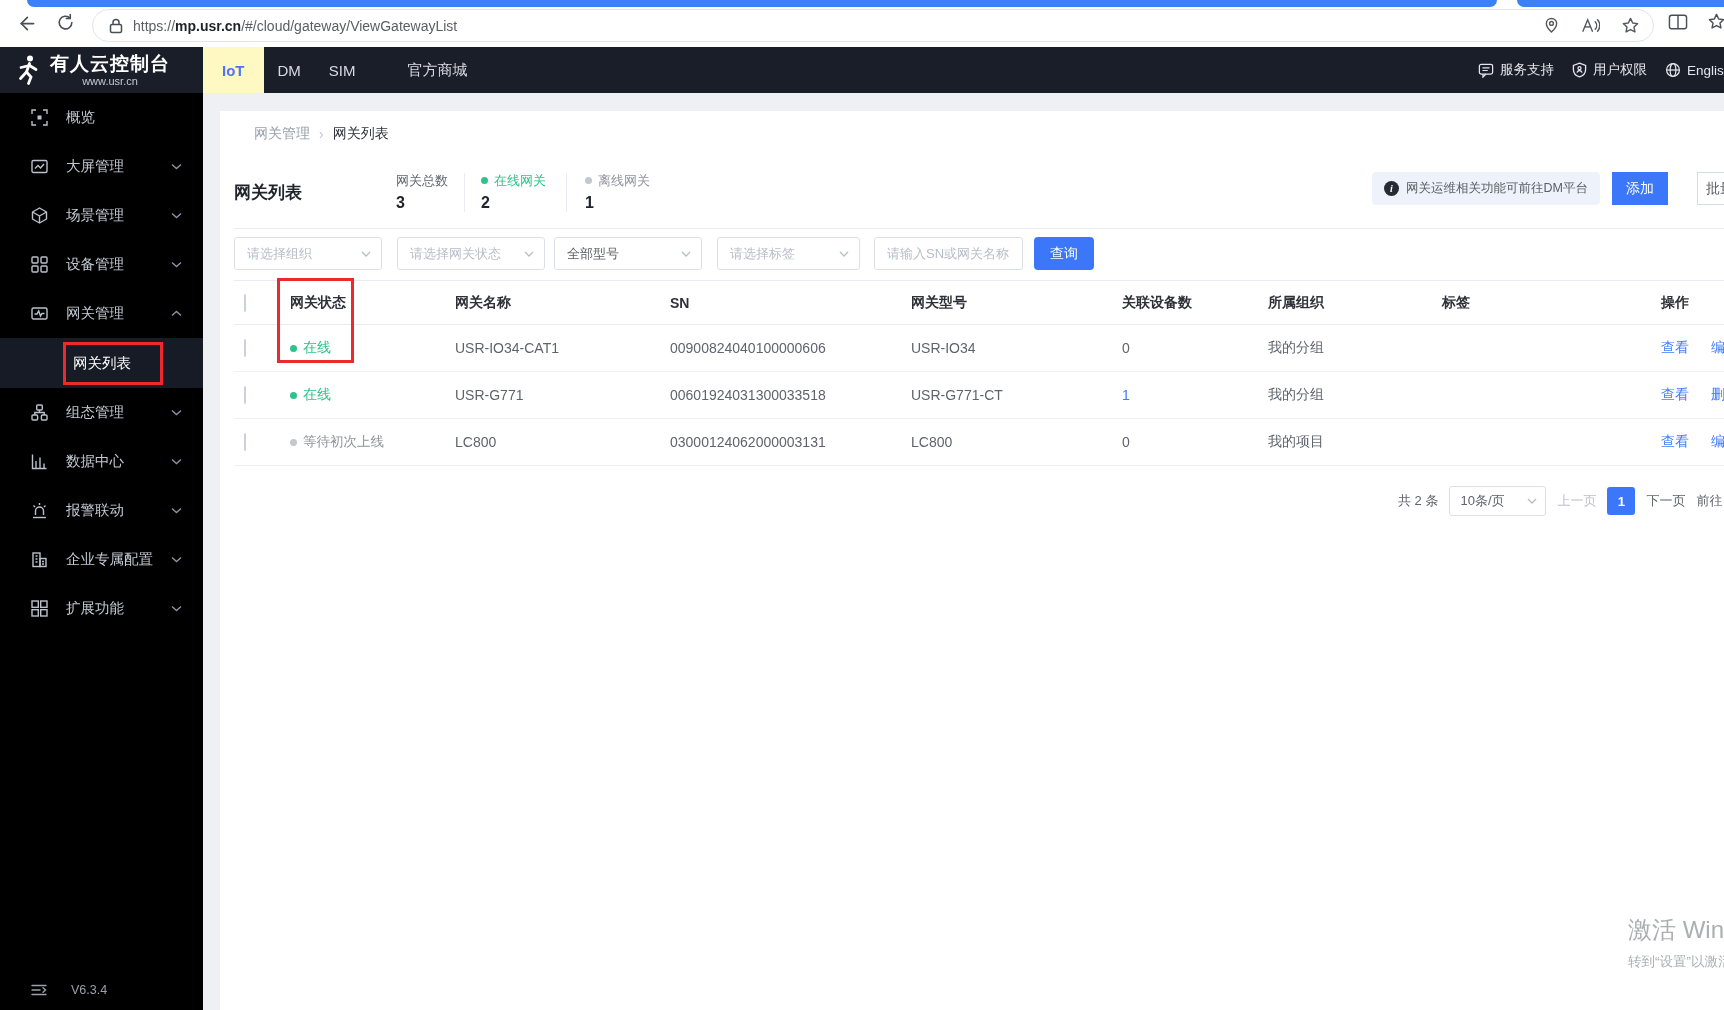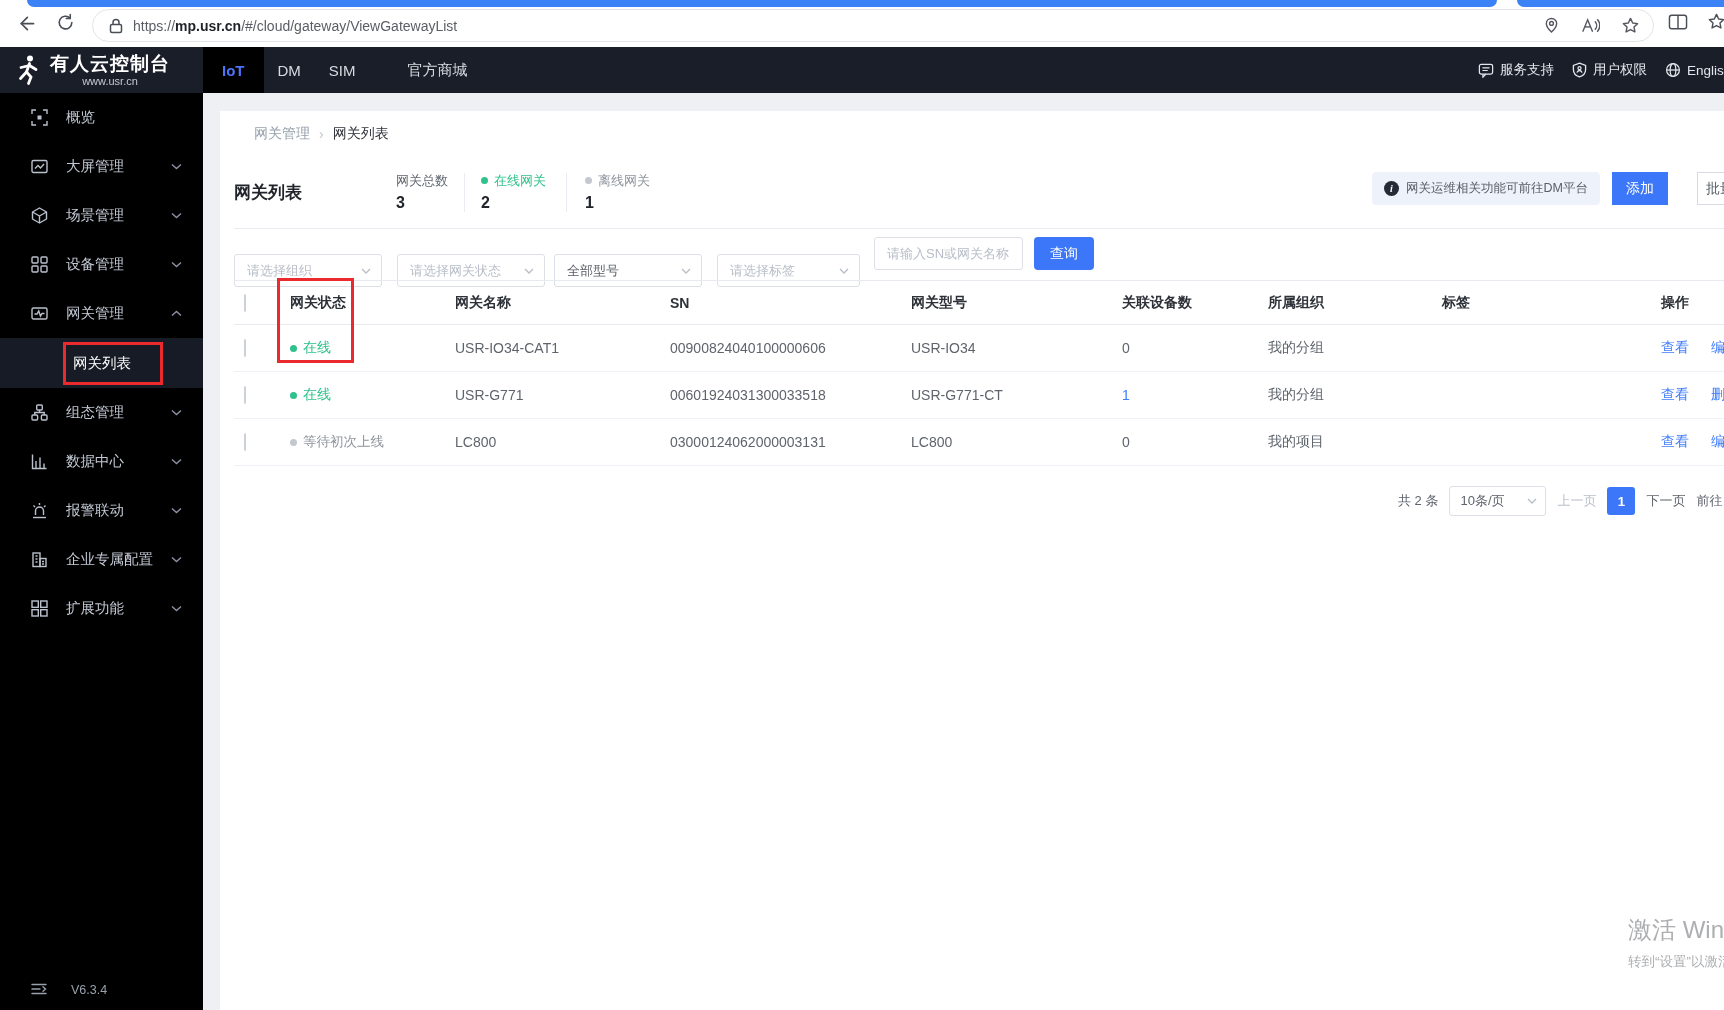--- a/index.html
+++ b/index.html
@@ -18,32 +18,32 @@
   .url b { color:#1f2226; font-weight:700; }
   .pill-icons { margin-left:auto; display:flex; gap:22px; align-items:center; color:#55585e; }
 
   
   .appbar { position:absolute; left:0; top:47px; width:1724px; height:46px; background:#1a1e28; display:flex; align-items:center; }
   .brand { width:203px; height:100%; display:flex; align-items:center; padding-left:14px; gap:8px; }
   .brand-title { font-size:19px; font-weight:700; color:#fff; letter-spacing:1px; line-height:21px; white-space:nowrap; }
   .brand-sub { font-size:11px; color:#c3c8d2; text-align:center; margin-top:1px; }
   .nav { display:flex; height:100%; align-items:center; }
   .nav-item { padding:0 14px; font-size:15px; color:#d8dbe2; height:100%; display:flex; align-items:center; cursor:pointer; }
-  .nav-item.active { background:#000000; color:#4e74fb; font-weight:700; padding:0 19px; }
+  .nav-item.active { background:#fef9c3; color:#4e74fb; font-weight:700; padding:0 19px; }
   .nav-item.shop { margin-left:24px; }
   .appbar-right { position:absolute; left:1478px; top:0; height:46px; display:flex; align-items:center; gap:18px; }
   .ab-item { display:flex; align-items:center; gap:6px; color:#e3e6ec; font-size:13.5px; white-space:nowrap; cursor:pointer; }
 
   
   .sidebar { position:absolute; left:0; top:93px; width:203px; height:917px; background:#000000; }
   .side-item { height:49px; display:flex; align-items:center; padding-left:31px; color:#c3c9d4; font-size:14.5px; position:relative; cursor:pointer; }
   .side-item .lab { margin-left:18px; }
   .side-chev { position:absolute; right:21px; top:21px; }
   .side-sub { height:50px; background:#161b25; color:#fff; font-size:14.5px; display:flex; align-items:center; padding-left:73px; cursor:pointer; }
-  .side-version { position:absolute; left:0; top:890px; width:100%; display:flex; align-items:flex-start; color:#9aa0ac; font-size:12.5px; padding-left:31px; gap:24px; }
+  .side-version { position:absolute; left:0; top:890px; width:100%; display:flex; align-items:center; color:#9aa0ac; font-size:12.5px; padding-left:31px; gap:24px; }
 
   
   .page  { position:absolute; left:203px; top:93px; width:1521px; height:917px; background:#eef0f4; }
   .panel { position:absolute; left:17px; top:18px; width:1504px; height:899px; background:#fff; }
   .breadcrumb { position:absolute; left:34px; top:14px; display:flex; gap:9px; align-items:center; font-size:14px; }
   .bc-parent { color:#97a0ab; } .bc-sep { color:#c0c4cc; } .bc-cur { color:#2e3238; }
   .page-title { position:absolute; left:14px; top:70px; font-size:17px; font-weight:700; color:#21252b; }
   .stats { position:absolute; left:176px; top:62px; display:flex; align-items:flex-start; }
   .stat { display:flex; flex-direction:column; }
   .stat.s1 { padding-right:16px; border-right:1px solid #e9ecf1; }
@@ -60,21 +60,21 @@
             display:flex; align-items:center; padding:0 12px; gap:7px; font-size:12.5px; color:#5a6066; white-space:nowrap; }
   .info-i { width:15px; height:15px; border-radius:50%; background:#252b36; color:#fff; font-size:10px;
             font-family:"Liberation Serif",serif; font-style:italic; font-weight:700; display:flex; align-items:center; justify-content:center; flex:none; }
   .btn { position:absolute; top:61px; height:33px; border-radius:0; font-size:14px; display:flex; align-items:center; justify-content:center; cursor:pointer; }
   .btn-add   { left:1392px; width:56px; background:#3b77f8; color:#fff; }
   .btn-batch { left:1477px; width:90px; background:#fff; border:1px solid #d7dbe2; color:#5a6066; justify-content:flex-start; padding-left:8px; }
   .divider { position:absolute; left:14px; top:117px; width:1490px; height:1px; background:#e8ebf0; }
 
   
   .sel { position:absolute; top:126px; height:33px; border:1px solid #dcdfe6; border-radius:3px; background:#fff;
-         display:flex; align-items:center; padding:0 10px 0 12px; font-size:13px; color:#b7bdc7; cursor:pointer;margin-top:17px; }
+         display:flex; align-items:center; padding:0 10px 0 12px; font-size:13px; color:#b7bdc7; cursor:pointer; }
   .sel .sel-text { white-space:nowrap; overflow:hidden; }
   .sel.value { color:#5a5f66; }
   .sel .chev { margin-left:auto; }
   .finput { position:absolute; left:654px; top:126px; width:149px; height:33px; border:1px solid #dcdfe6; border-radius:3px;
             padding:0 12px; font-size:13px; color:#5a5f66; font-family:inherit; }
   .finput::placeholder { color:#b7bdc7; }
   .btn-query { position:absolute; left:814px; top:126px; width:60px; height:33px; background:#3b77f8; color:#fff;
                border-radius:4px; font-size:14px; display:flex; align-items:center; justify-content:center; cursor:pointer; }
 
   

